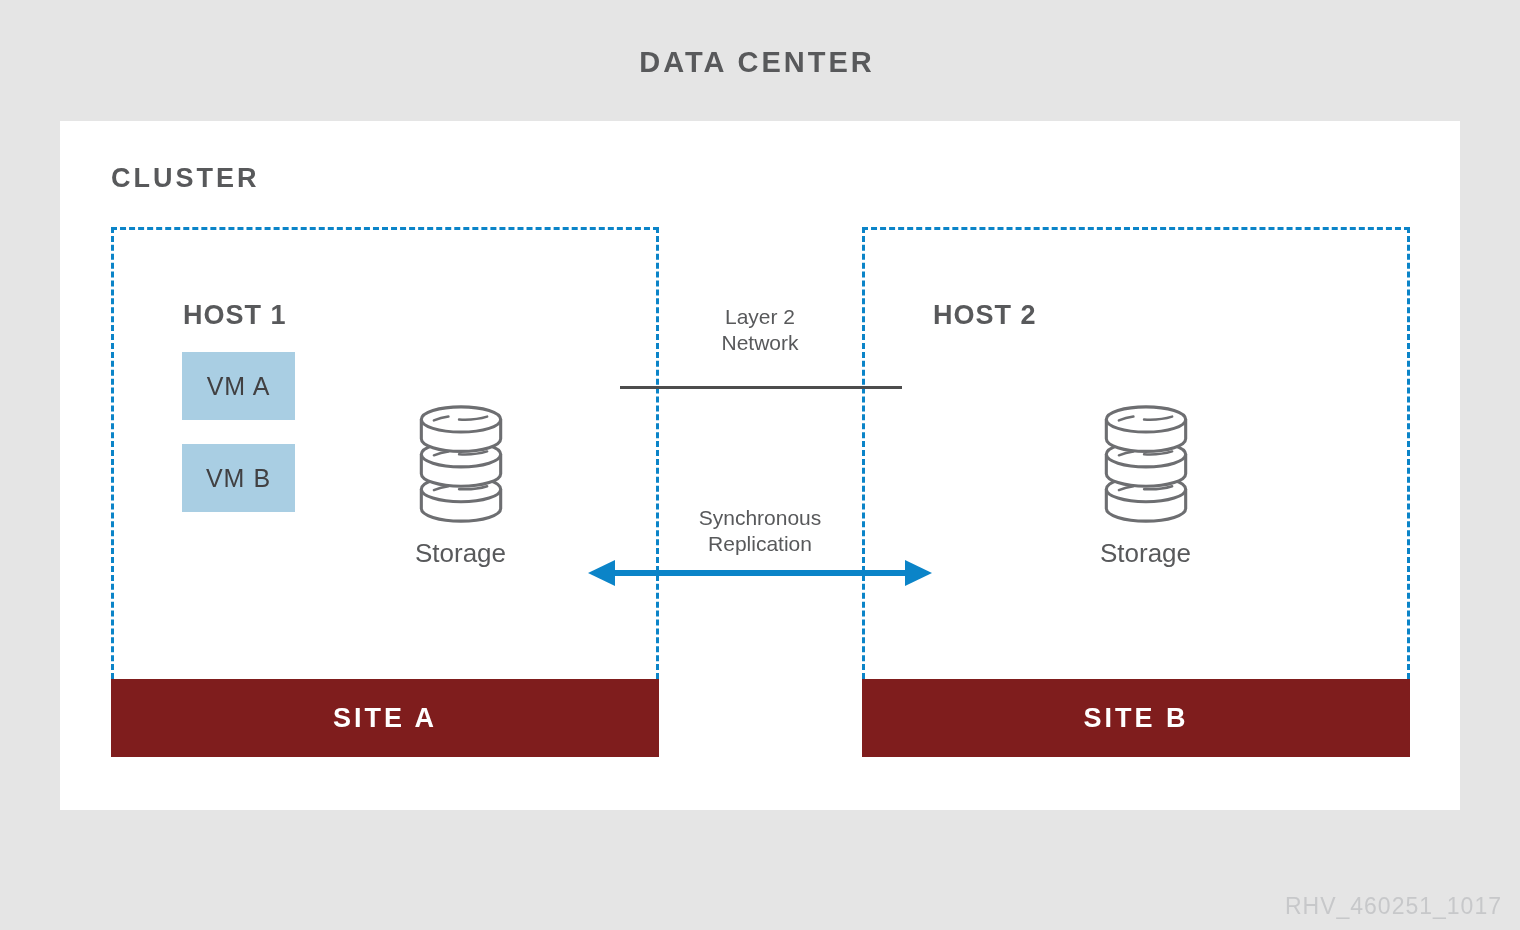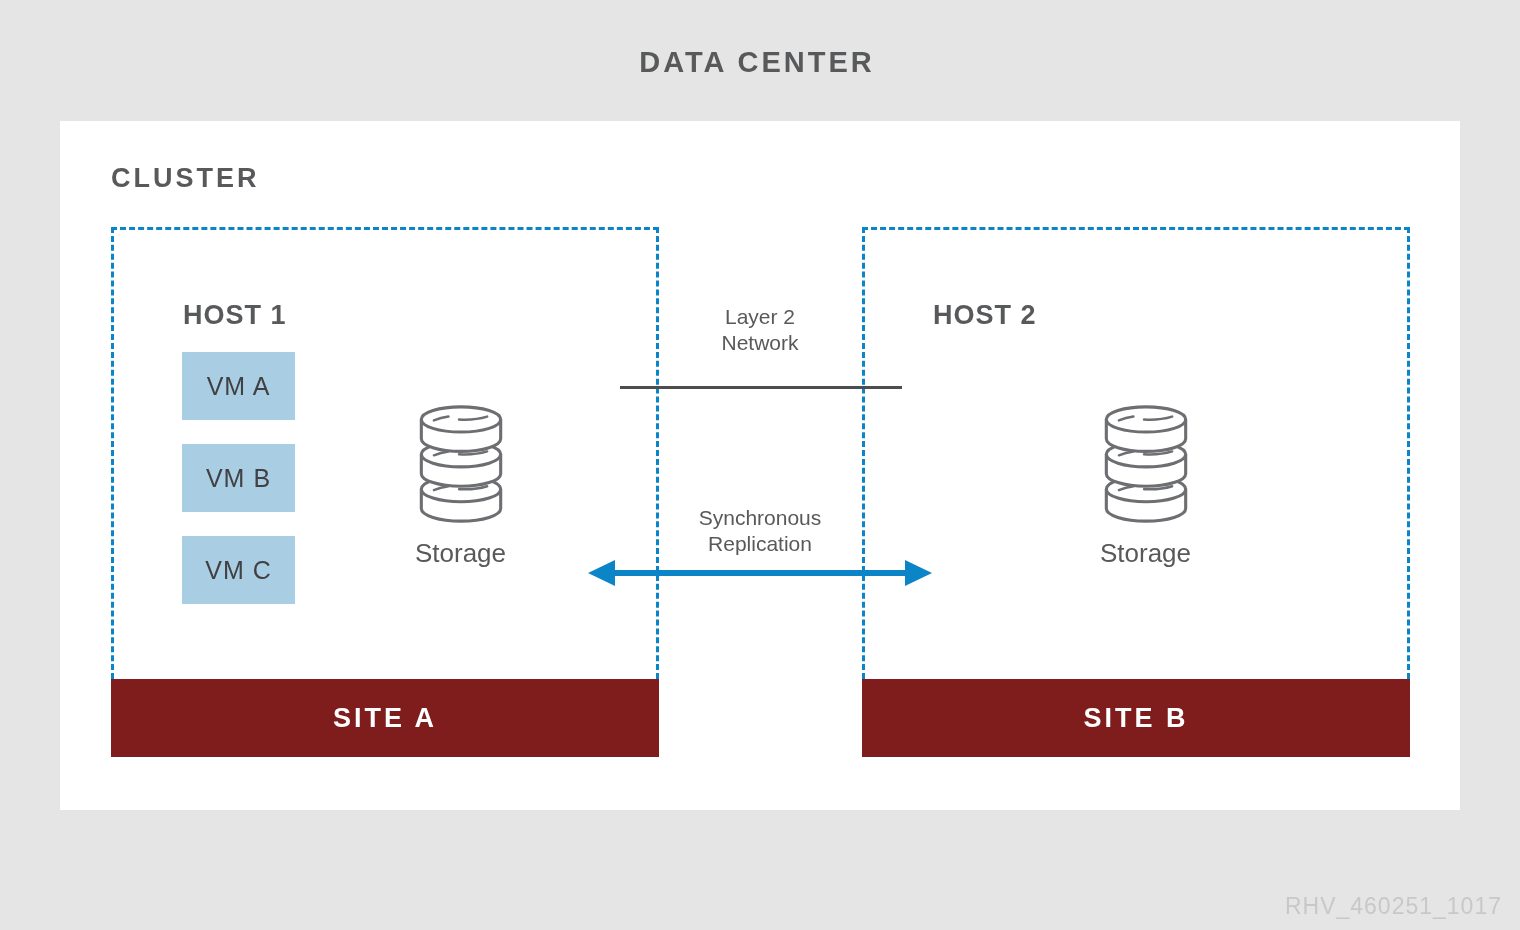--- a/index.html
+++ b/index.html
@@ -120,23 +120,20 @@
 
 <div class="abs host-box host-1">
   <div class="abs host-label">HOST 1</div>
 
   <div class="abs vm-box vm-a">
     <span>VM A</span>
   </div>
   <div class="abs vm-box vm-b">
     <span>VM B</span>
   </div>
-  <div class="abs vm-box vm-c">
-    <span>VM C</span>
-  </div>
 
   <div class="abs storage-box storage-1">
     <svg class="storage-icon" width="90" height="120" viewBox="0 0 92 124">
       <g fill="#ffffff" stroke="#6d6e71" stroke-width="3.2">
 
         <path d="M5,88 v20 a41,13 0 0 0 82,0 v-20"></path>
         <ellipse cx="46" cy="88" rx="41" ry="13"></ellipse>
 
         <path d="M5,52 v20 a41,13 0 0 0 82,0 v-20"></path>
         <ellipse cx="46" cy="52" rx="41" ry="13"></ellipse>

